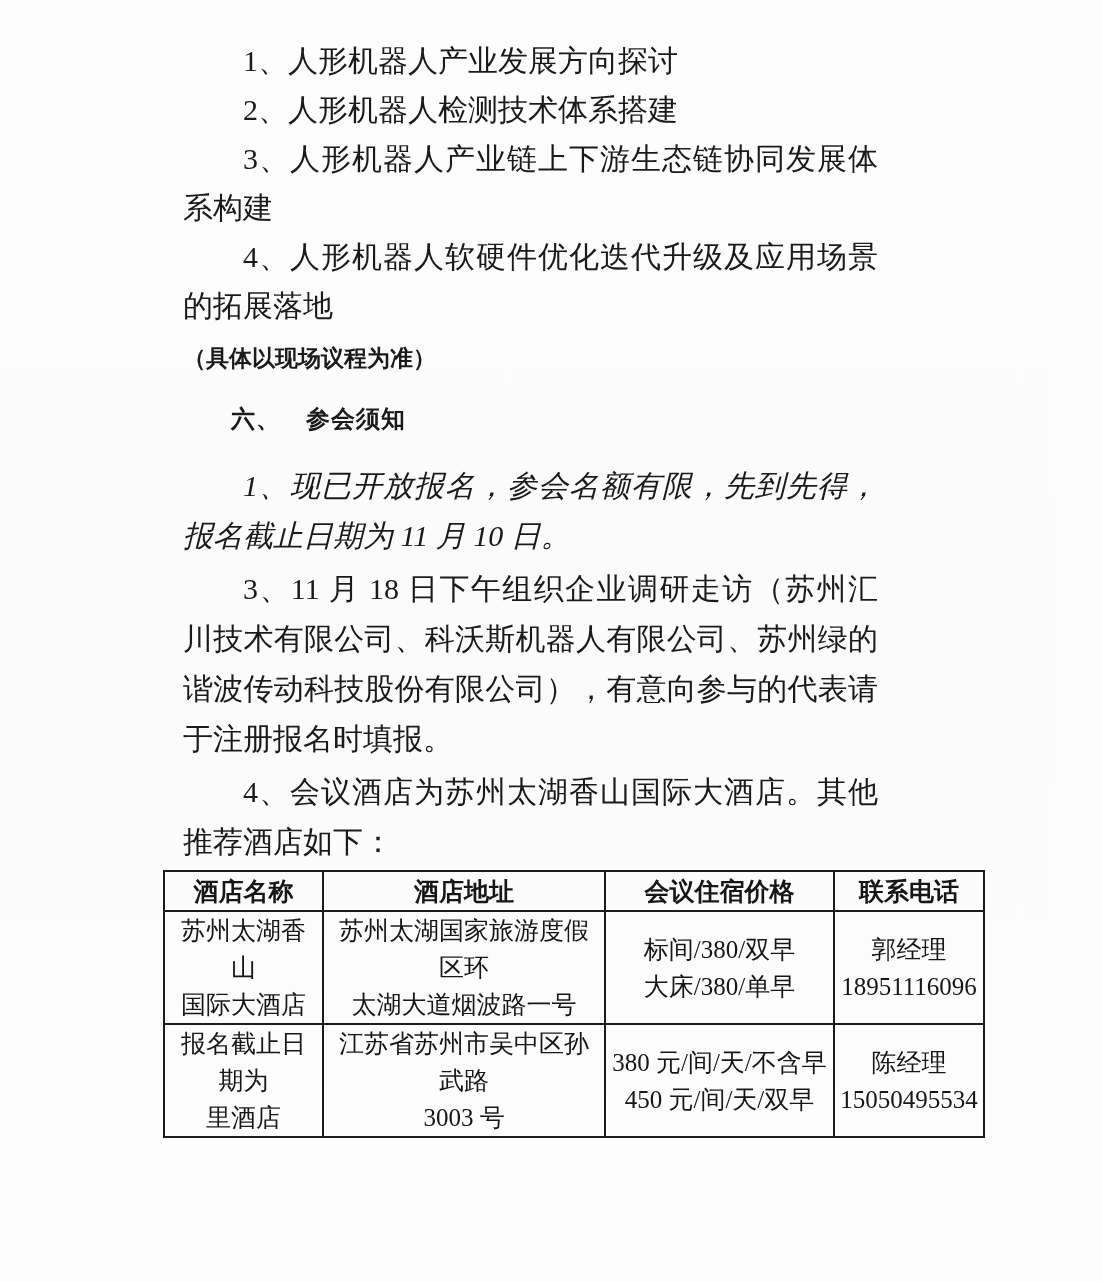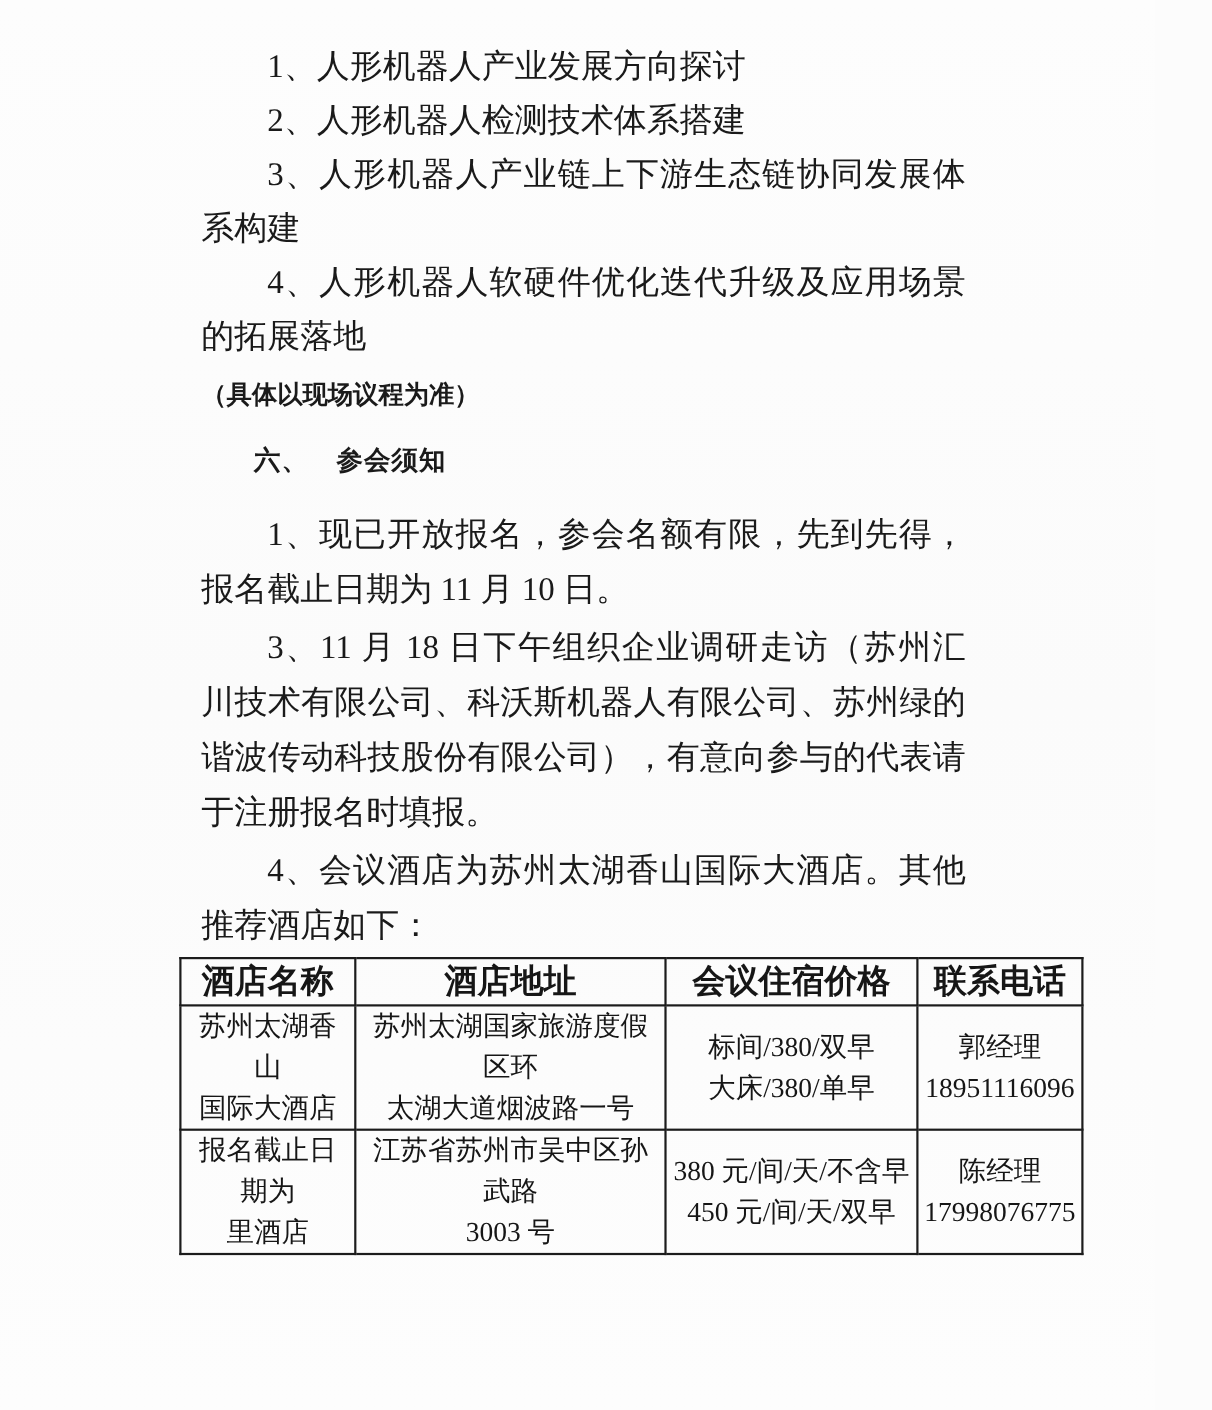--- a/index.html
+++ b/index.html
@@ -44,39 +44,39 @@
     text-indent: 2em;
     letter-spacing: 1px;
   }
   .notices p {
     margin: 3px 0 0 0;
     line-height: 50px;
     text-indent: 2em;
     text-align: justify;
     text-justify: inter-ideograph;
   }
-  .notices p:first-child { margin-top: 17px; }
+  .notices p:first-child { margin-top: 17px; font-style: italic; }
   table.hotels {
     border-collapse: collapse;
     margin: 3px 0 0 163px;
     width: 820px;
     table-layout: fixed;
     font-size: 25px;
     text-align: center;
     color: #161616;
   }
   table.hotels th, table.hotels td {
     border: 2px solid #1c1c1c;
     padding: 0 4px;
     vertical-align: middle;
   }
   table.hotels th {
     height: 40px;
     font-weight: 700;
-    font-size: 30px;
+    font-size: 25px;
   }
   table.hotels td { height: 76px; }
   .cl { display: block; line-height: 37px; }
 </style>
 </head>
 <body>
 
 <div class="page">
   <div class="content">
 
@@ -140,19 +140,19 @@
         <td>
           <span class="cl">江苏省苏州市吴中区孙武路</span>
           <span class="cl">3003 号</span>
         </td>
         <td>
           <span class="cl">380 元/间/天/不含早</span>
           <span class="cl">450 元/间/天/双早</span>
         </td>
         <td>
           <span class="cl">陈经理</span>
-          <span class="cl">17998076775</span>
+          <span class="cl">15050495534</span>
         </td>
       </tr>
 
     </tbody>
   </table>
 </div>
 
 </body></html>

